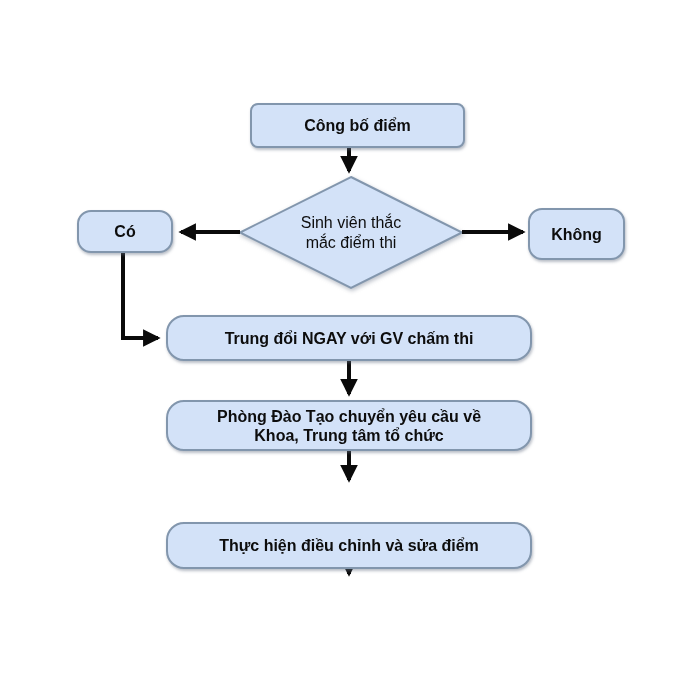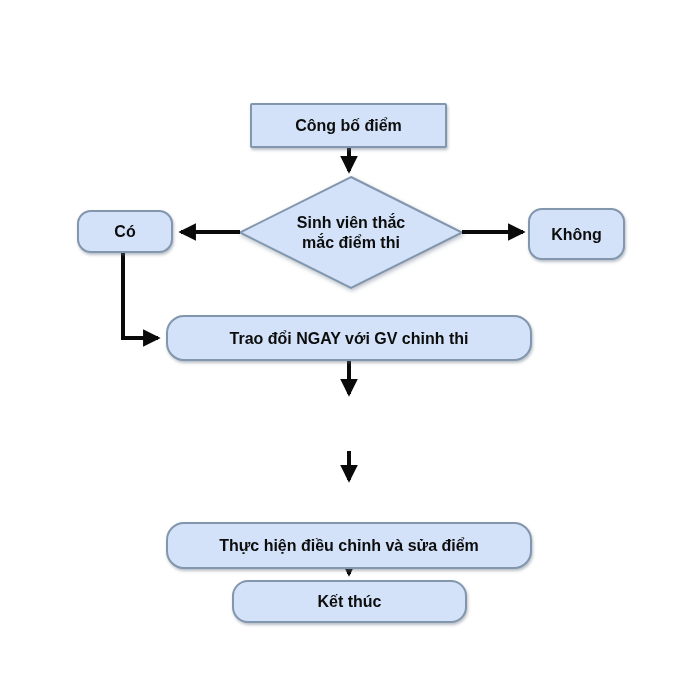--- a/index.html
+++ b/index.html
@@ -69,26 +69,26 @@
   .diamond-label{
     position:absolute;
     z-index:2;
     left:241px; top:177px;
     width:220px; height:111px;
     display:flex;
     align-items:center;
     justify-content:center;
     text-align:center;
     font-size:16px;
-    font-weight:bold;
+    font-weight:normal;
     color:var(--text);
     line-height:20px;
     white-space:pre-line;
   }
-  .n-cong-bo {left:250px; top:103px; width:197px; height:45px; border-radius:2px;}
+  .n-cong-bo {left:250px; top:103px; width:215px; height:45px; border-radius:8px;}
   .n-co      {left:77px;  top:210px; width:96px;  height:43px; border-radius:14px;}
   .n-khong   {left:528px; top:208px; width:97px;  height:52px; border-radius:14px;}
   .n-trao-doi{left:166px; top:315px; width:366px; height:46px; border-radius:18px;}
   .n-phong   {left:166px; top:400px; width:366px; height:51px; border-radius:18px;}
   .n-thuc-hien{left:166px;top:486px; width:366px; height:47px; border-radius:18px;margin-top:36px;}
   .n-ket-thuc{left:232px; top:580px; width:235px; height:43px; border-radius:16px;}
 </style>
 </head>
 <body>
 
@@ -115,20 +115,21 @@
 
   <div class="node n-cong-bo">Công bố điểm</div>
 
   <div class="diamond-label">Sinh viên thắc
 mắc điểm thi</div>
 
   <div class="node n-co">Có</div>
 
   <div class="node n-khong">Không</div>
 
-  <div class="node n-trao-doi">Trao đổi NGAY với GV chỉnh thi</div>
+  <div class="node n-trao-doi">Trung đổi NGAY với GV chấm thi</div>
 
+  <div class="node n-phong">Phòng Đào Tạo chuyển yêu cầu về
+Khoa, Trung tâm tổ chức</div>
 
   <div class="node n-thuc-hien">Thực hiện điều chỉnh và sửa điểm</div>
 
-  <div class="node n-ket-thuc">Kết thúc</div>
 
 </div>
 
 </body></html>

